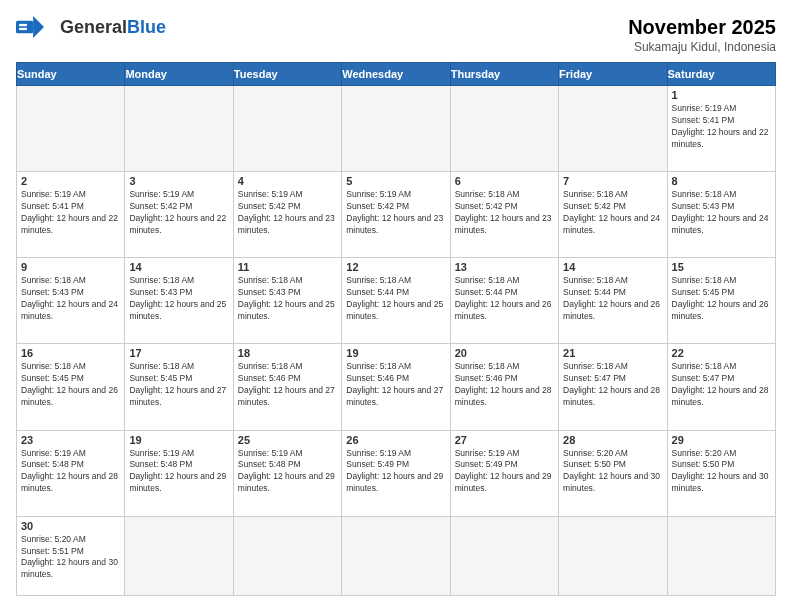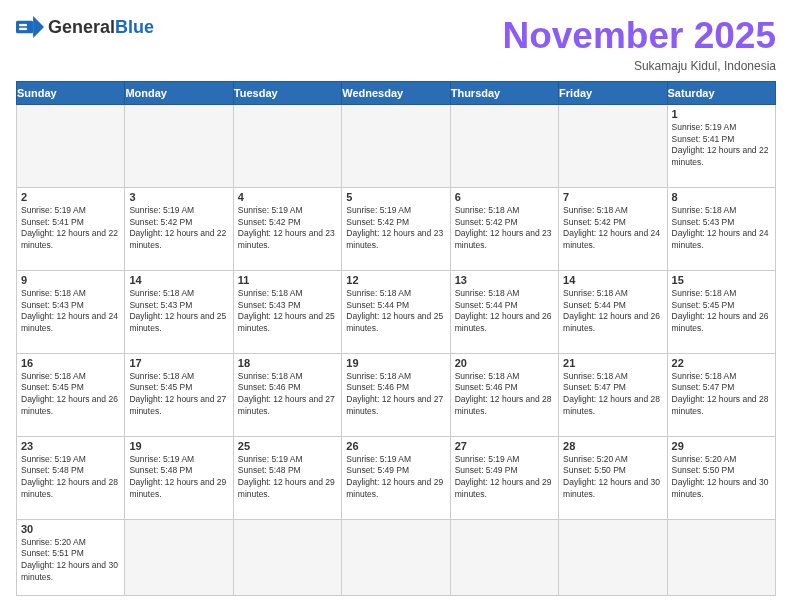--- a/index.html
+++ b/index.html
@@ -19,44 +19,44 @@
     }
     .header {
       display: flex;
       justify-content: space-between;
       align-items: flex-start;
       margin-bottom: 8px;
     }
     .logo {
       display: flex;
       align-items: center;
-      gap: 4px;
+      gap: 16px;
       text-align: right;
     }
     .logo-text-general {
       font-size: 18px;
       font-weight: bold;
       color: #333;
     }
     .logo-text-blue {
       font-size: 18px;
       font-weight: bold;
       color: #1a6abf;
     }
     .logo-icon {
       width: 28px;
       height: 22px;
     }
     .title-block {
       text-align: right;
     }
     .month-title {
-      font-size: 37px;
-      font-weight: bold;
-      color: #8b5cf6;
+      font-size: 20px;
+      font-weight: bold;
+      color: #000000;
       line-height: 1.1;
     }
     .location {
       font-size: 12px;
       color: #555;
       margin-top: 2px;
     }
     .calendar {
       flex: 1;
       border: 1px solid #ccc;

